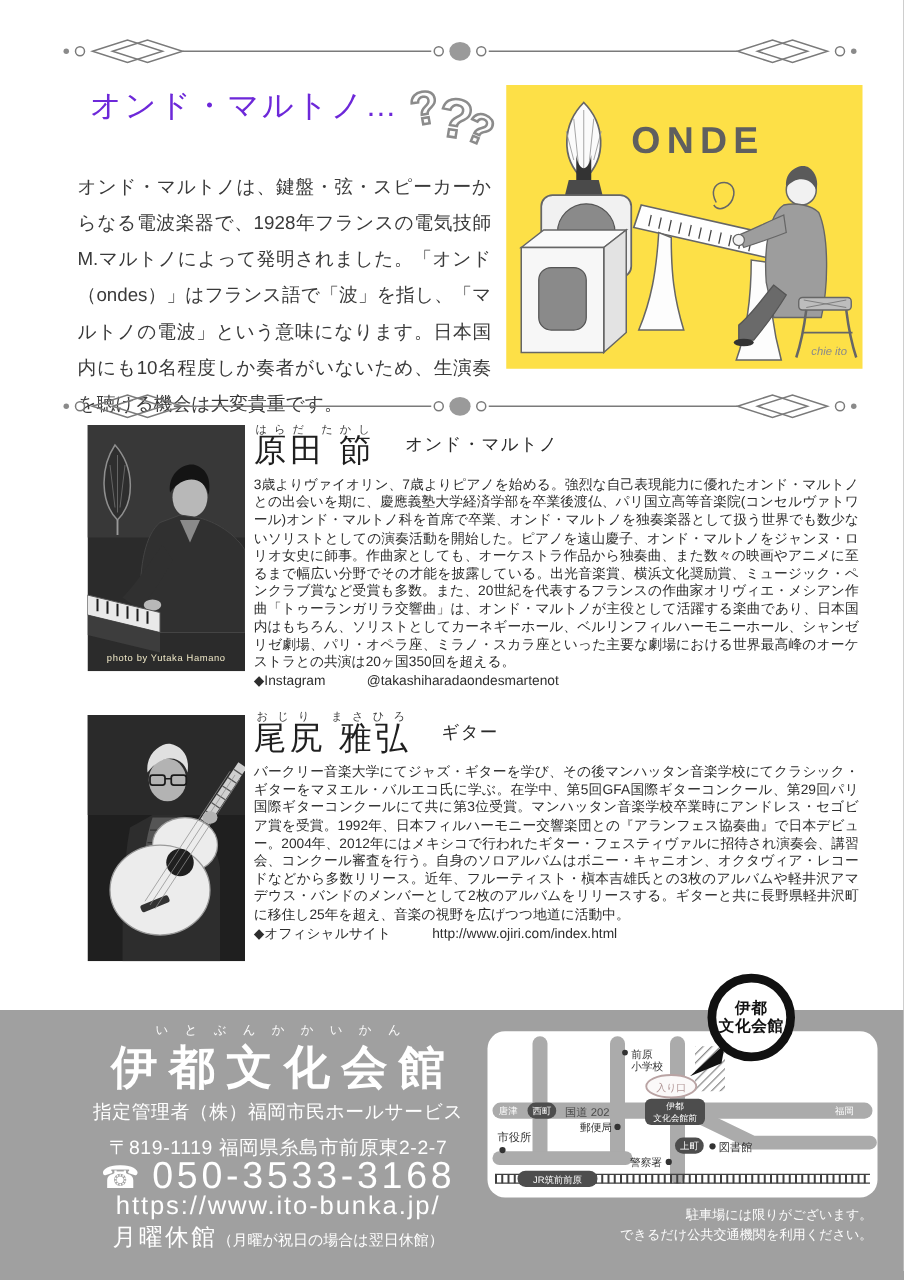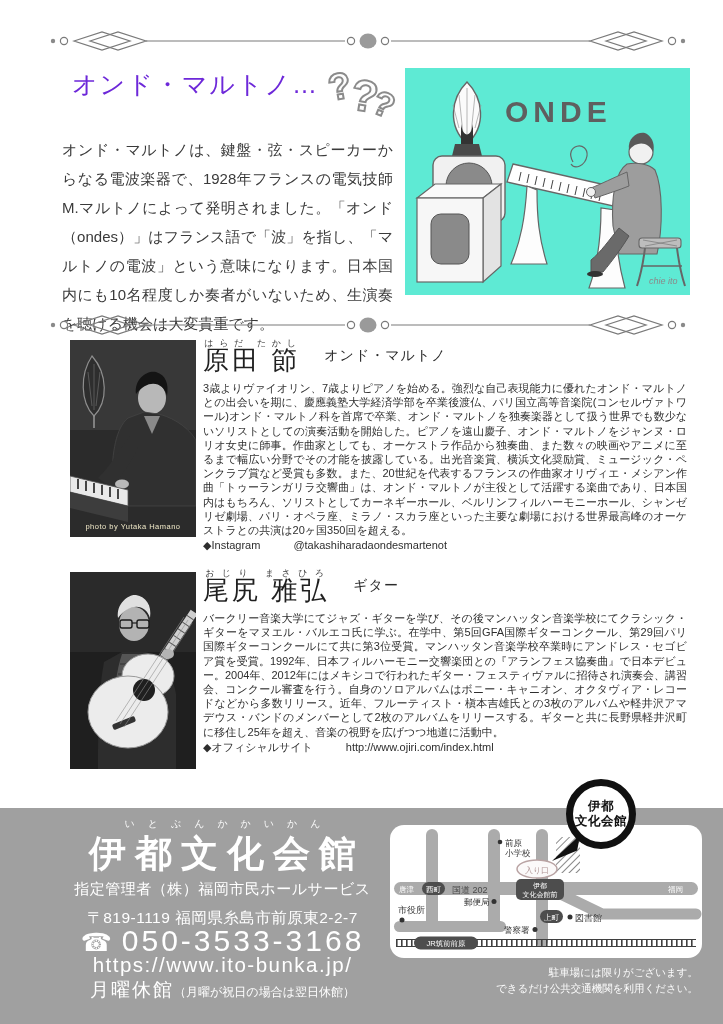--- a/index.html
+++ b/index.html
@@ -14,21 +14,21 @@
   .heading{font-size:25px;color:#6d28d9;letter-spacing:2px;font-weight:400;white-space:nowrap;}
   .qmarks{display:flex;margin-left:10px;font-weight:700;
     -webkit-text-stroke:2px #8b8b8b;color:#fdfdfd;}
   .qmarks span{display:inline-block;line-height:1;}
   .q1{font-size:37px;transform:rotate(-10deg);}
   .q2{font-size:44px;transform:rotate(9deg) translateY(6px);}
   .q3{font-size:34px;transform:rotate(22deg) translateY(20px);}
   
   .intro{position:absolute;left:62px;top:120px;width:331px;font-size:15px;line-height:29px;
     text-align:justify;color:#3a3a3a;}
-  .illu-box{position:absolute;left:405px;top:68px;width:285px;height:227px;background:#5eead4;}
+  .illu-box{position:absolute;left:405px;top:68px;width:285px;height:227px;background:#fde047;}
   
   .profile-photo{position:absolute;left:70px;width:126px;height:197px;}
   .photo-credit{position:absolute;left:0;bottom:6px;width:100%;text-align:center;
     font-size:7.5px;color:#f0e9c8;letter-spacing:0.5px;}
   .profile-text{position:absolute;left:203px;width:484px;}
   .name-row{display:flex;align-items:center;gap:24px;}
   ruby{ruby-position:over;font-size:26px;letter-spacing:3px;color:#1f1f1f;font-weight:500;}
   rt{font-size:9px;letter-spacing:3px;color:#3d3d3d;font-weight:400;}
   .role{font-size:14px;color:#2a2a2a;letter-spacing:1px;padding-bottom:5px;white-space:nowrap;}
   .bio{margin-top:3px;font-size:11px;line-height:14.2px;text-align:justify;color:#2e2e2e;}

